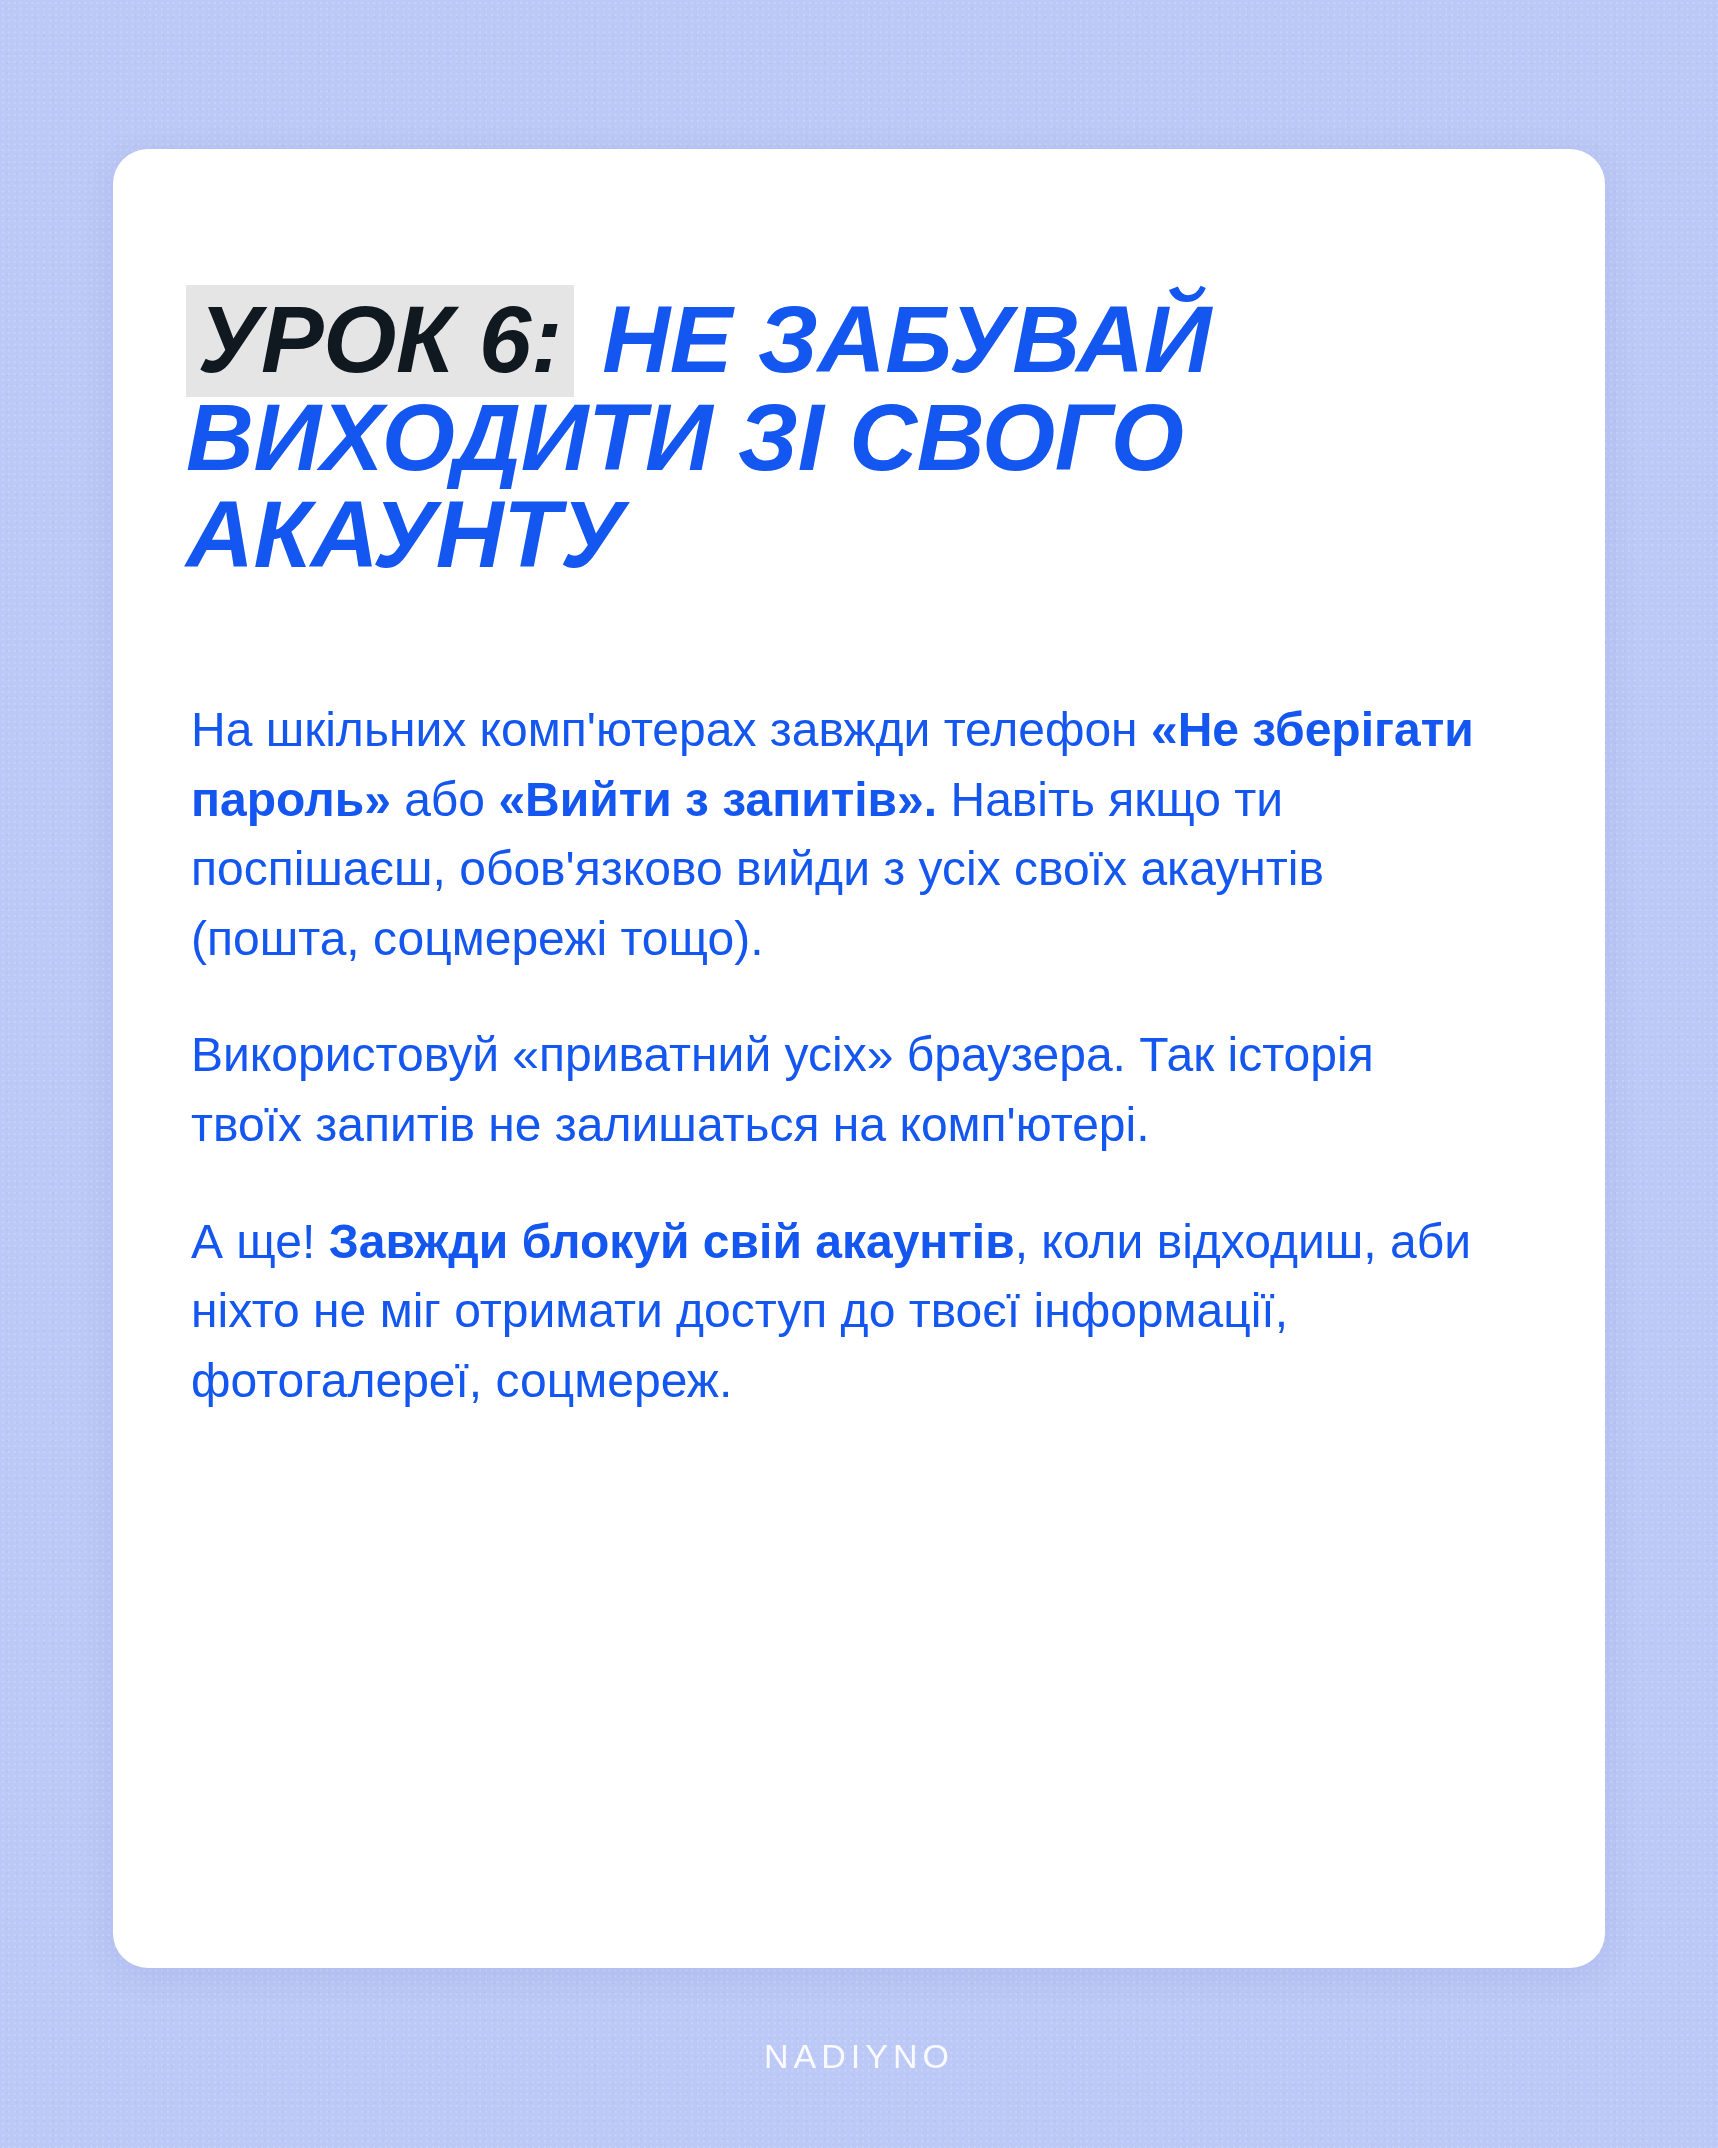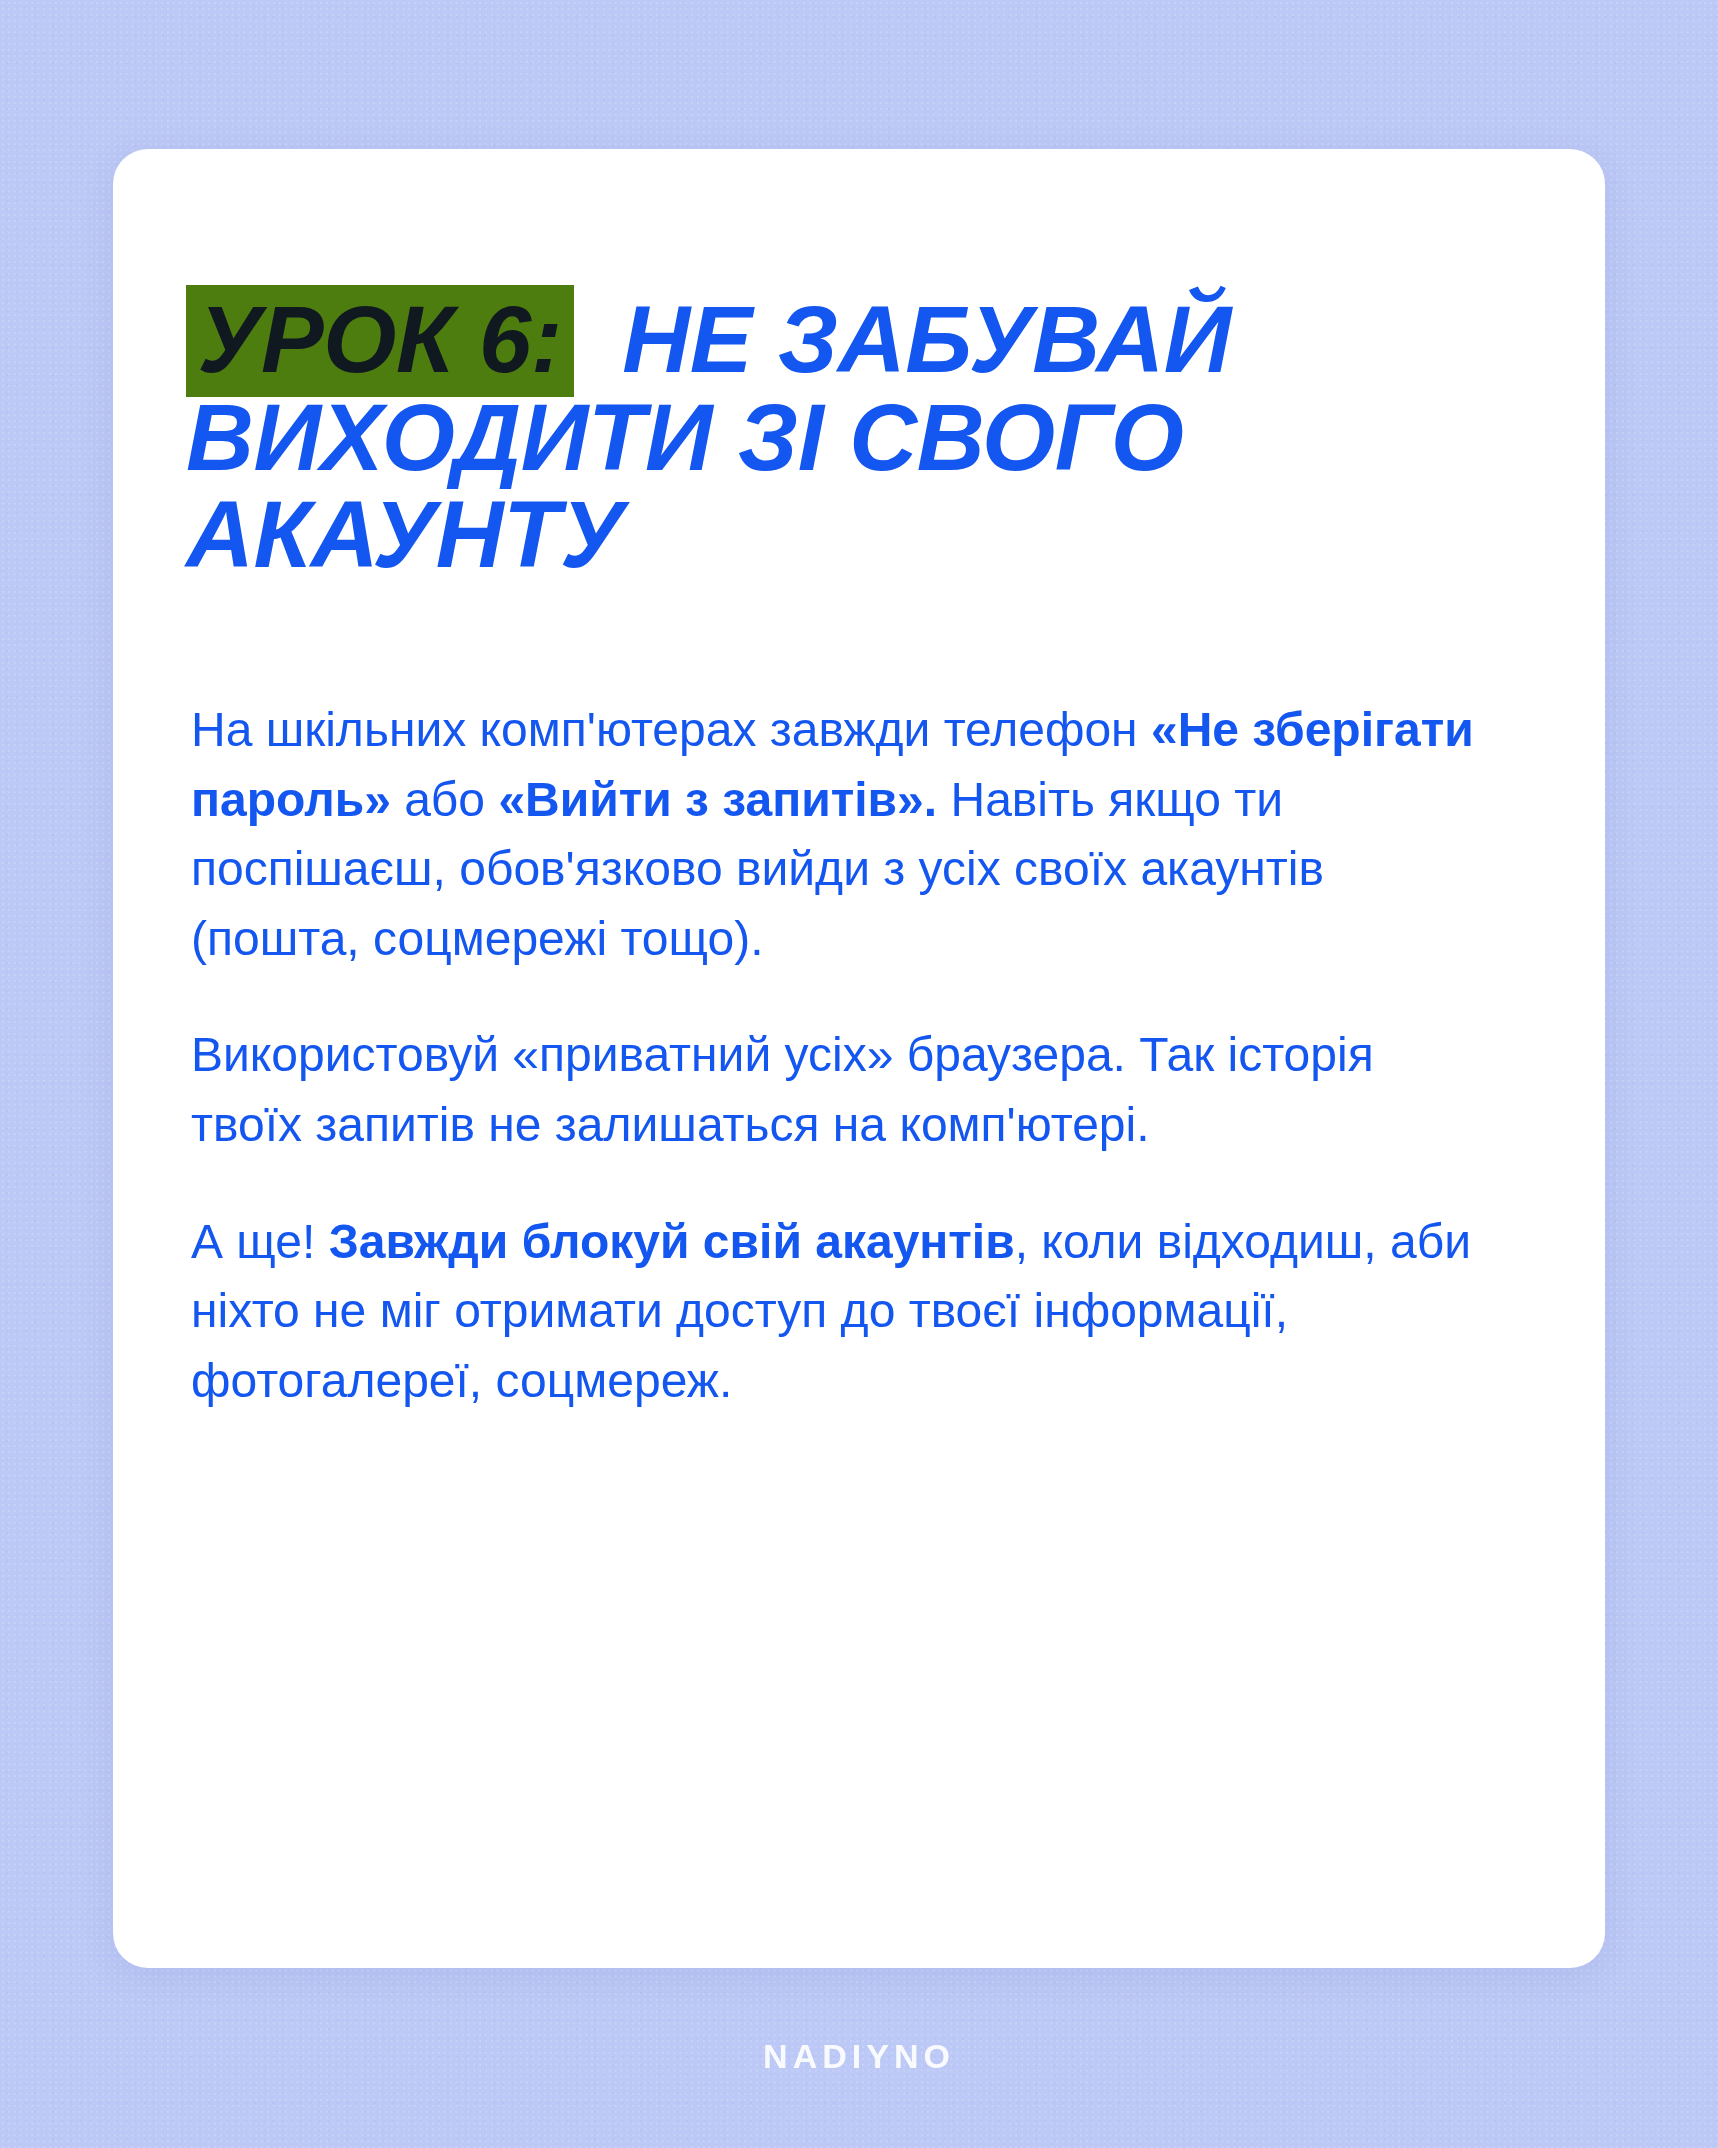--- a/index.html
+++ b/index.html
@@ -47,26 +47,26 @@
     width: 1292px;
     font-weight: 800;
     font-size: 94px;
     line-height: 1.04;
     letter-spacing: -0.4px;
     color: #1456f0;
     text-transform: uppercase;
     font-style: italic;
   }
   .headline .hl-mark {
-    background: #4d7c0f;
+    background: #e5e5e5;
     color: #101820;
     padding: 1.7px 11.7px 5px 11.7px;
     box-decoration-break: clone;
     -webkit-box-decoration-break: clone;
-    margin-right: 23px;
+    margin-right: 3px;
     text-align: center;
   }
 
   .body-text {
     position: absolute;
     left: 191px;
     top: 695px;
     width: 1284px;
     color: #1456f0;
     font-size: 48px;
@@ -77,21 +77,21 @@
   .body-text p:last-child { margin-bottom: 0; }
   .body-text b { font-weight: 700; }
 
   .footer-brand {
     position: absolute;
     left: 0;
     right: 0;
     top: 2037px;
     text-align: center;
     color: #ffffff;
-    font-weight: 700;
+    font-weight: 400;
     font-size: 34px;
     letter-spacing: 5px;
     opacity: 0.92;
   }
 </style>
 </head>
 <body>
 
 <div class="bg-texture"></div>
 

